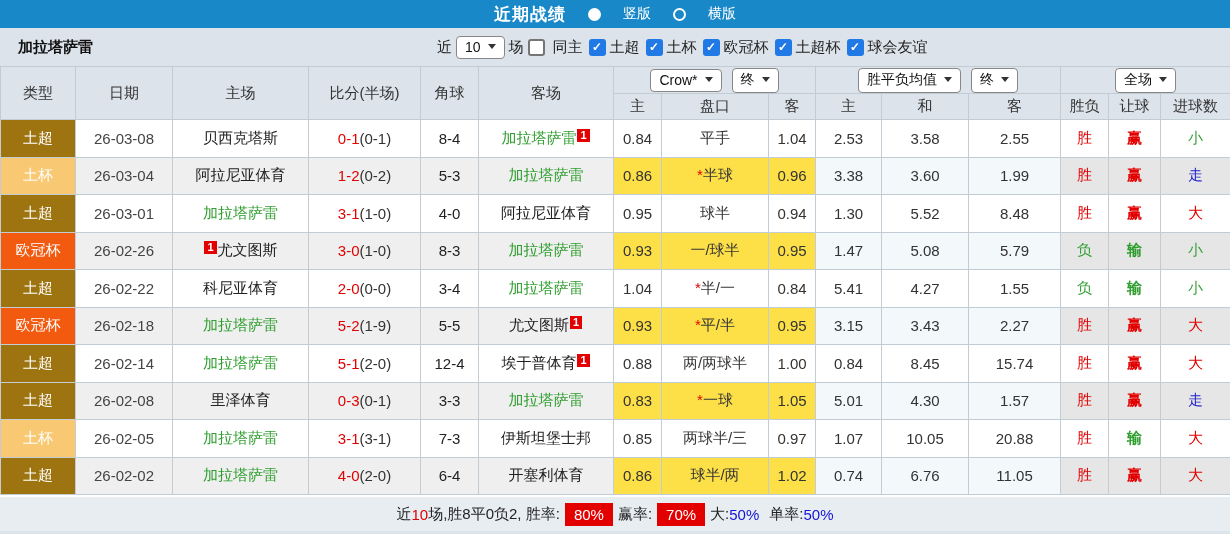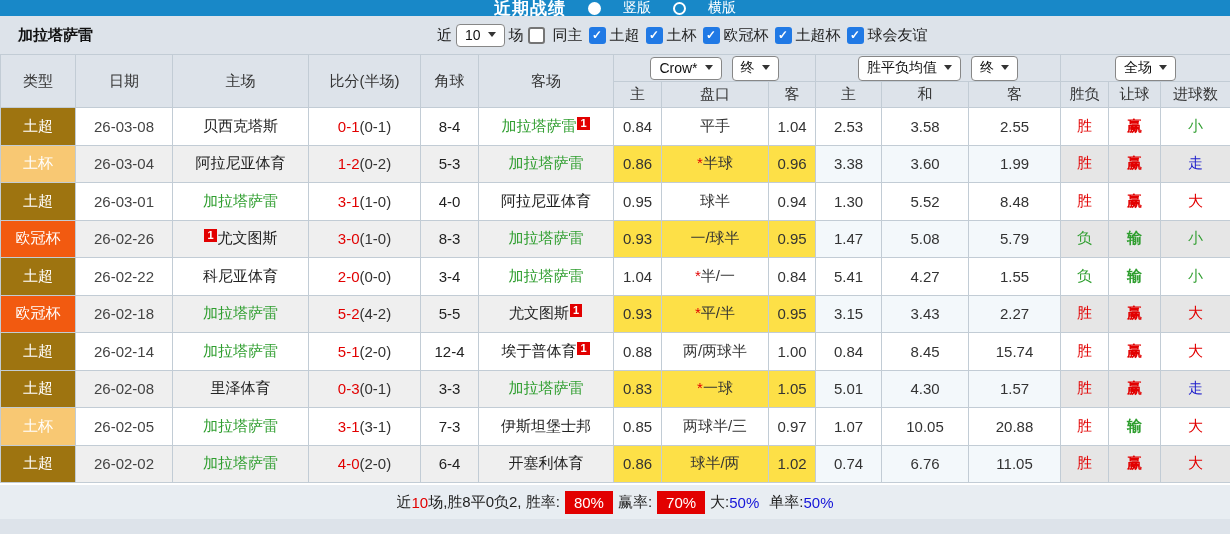--- a/index.html
+++ b/index.html
@@ -3,21 +3,21 @@
 <meta charset="utf-8">
 <style>
   * { margin:0; padding:0; box-sizing:border-box; }
   body {
     width:1230px; height:534px; overflow:hidden;
     font-family:"Liberation Sans", sans-serif;
     background:#dde3ea; color:#222;
   }
   
   .topbar {
-    height:16px; background:#1888c8; color:#fff;
+    height:28px; background:#1888c8; color:#fff;
     display:flex; align-items:center; justify-content:center; gap:22px;
   }
   .topbar-title { font-weight:bold; font-size:17px; letter-spacing:1px; }
   .radio { width:13px; height:13px; border-radius:50%; display:inline-block; }
   .radio.on  { background:#fff; }
   .radio.off { border:2.5px solid #fff; background:transparent; }
   .radio-label { font-size:14px; }
   
   .filterbar { height:38px; background:#dde3ea; position:relative; }
   .team-name { position:absolute; left:18px; top:10px; font-weight:bold; font-size:15px; color:#111; }
@@ -259,21 +259,21 @@
         <td class="avg-cell">4.27</td>
         <td class="avg-cell">1.55</td>
         <td class="res-cell" style="color: rgb(47, 158, 47);">负</td>
         <td class="res-cell bold" style="color: rgb(47, 158, 47);">输</td>
         <td class="res-cell" style="color: rgb(47, 158, 47);">小</td>
       </tr>
       <tr class="even">
         <td class="type-cell" style="background: rgb(242, 90, 16);">欧冠杯</td>
         <td class="date-cell">26-02-18</td>
         <td><span class="team-green">加拉塔萨雷</span></td>
-        <td><span class="sc">5-2</span><span class="half">(4-2)</span></td>
+        <td><span class="sc">5-2</span><span class="half">(1-9)</span></td>
         <td>5-5</td>
         <td><span class="team-black">尤文图斯</span><span class="num1">1</span></td>
         <td class="odds-cell">0.93</td>
         <td class="odds-cell"><span class="star">*</span>平/半</td>
         <td class="odds-cell">0.95</td>
         <td class="avg-cell">3.15</td>
         <td class="avg-cell">3.43</td>
         <td class="avg-cell">2.27</td>
         <td class="res-cell" style="color: rgb(226, 0, 0);">胜</td>
         <td class="res-cell bold" style="color: rgb(226, 0, 0);">赢</td>

